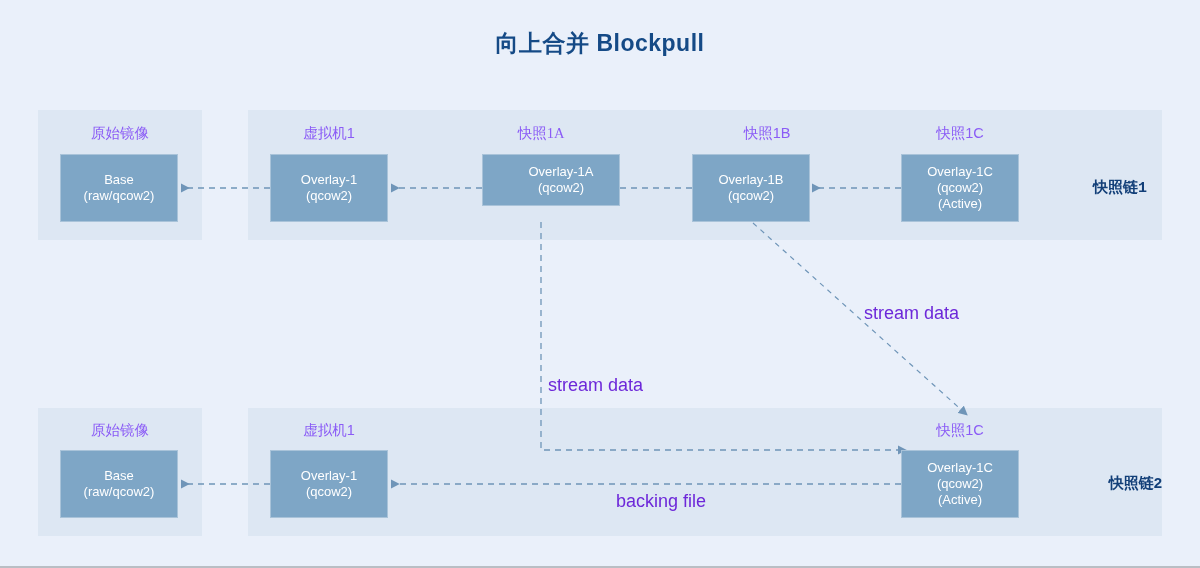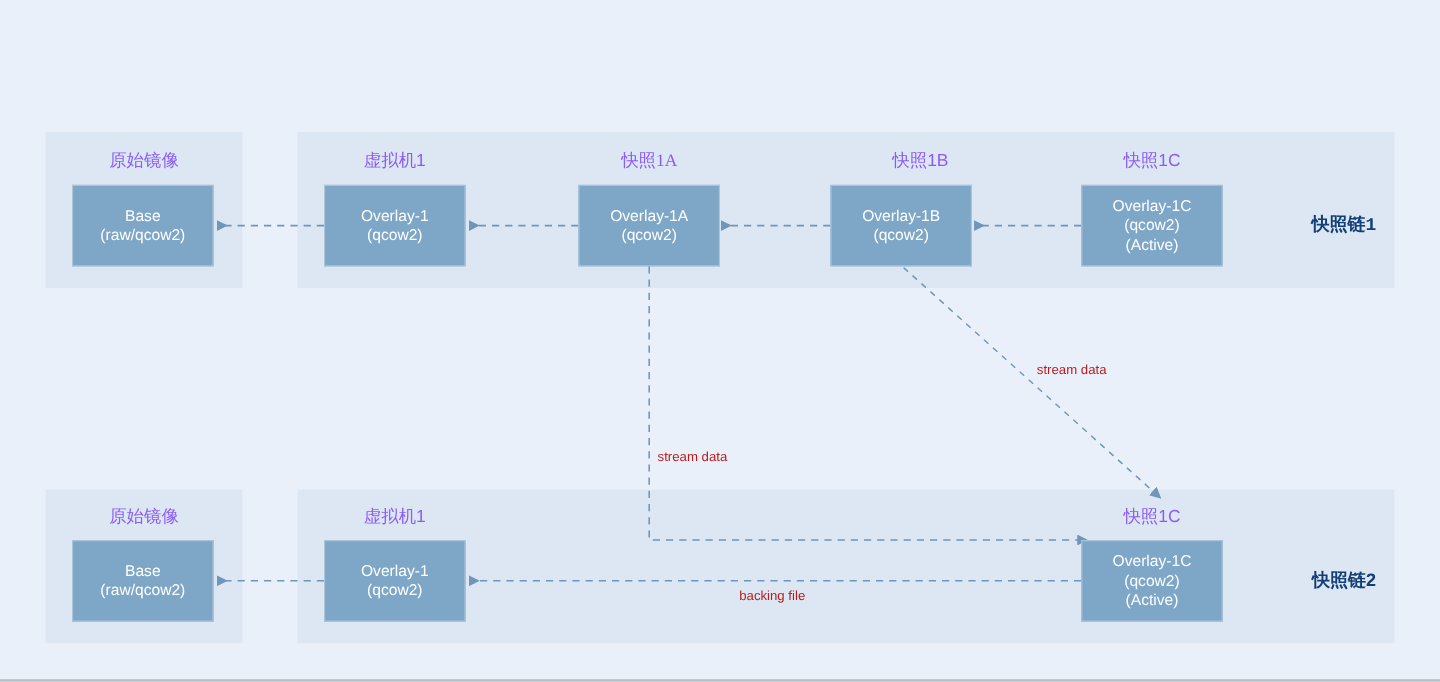--- a/index.html
+++ b/index.html
@@ -45,31 +45,32 @@
     display:flex;flex-direction:column;
     align-items:center;justify-content:center;
     font-size:13px;line-height:16px;
     text-align:center;
     box-shadow:0 0 0 1px #a9c3d9 inset;
   }
   .node span{display:block;}
 
   .edgelabel{
     position:absolute;
-    font-size:11px;color:#b91c1c;
+    font-size:18px;color:#6d28d9;
     white-space:nowrap;
   }
 
   svg.wires{position:absolute;left:0;top:0;width:1200px;height:568px;pointer-events:none;}
 </style>
 </head>
 <body>
 
 <div id="stage">
 
+  <div class="title">向上合并 Blockpull</div>
 
   <div class="panel" style="left:38px;top:110px;width:164px;height:130px;"></div>
   <div class="panel" style="left:248px;top:110px;width:914px;height:130px;"></div>
 
   <div class="panel" style="left:38px;top:408px;width:164px;height:128px;"></div>
   <div class="panel" style="left:248px;top:408px;width:914px;height:128px;"></div>
 
   <svg class="wires" viewBox="0 0 1200 568">
     <defs>
       <marker id="arrL" markerWidth="7" markerHeight="7" refX="6" refY="3.5" orient="auto">
@@ -103,21 +104,21 @@
   <div class="grouplabel" style="left:901px;top:124px;width:118px;">快照1C</div>
 
   <div class="node" style="left:60px;top:154px;width:118px;height:68px;">
     <span>Base</span>
     <span>(raw/qcow2)</span>
   </div>
   <div class="node" style="left:270px;top:154px;width:118px;height:68px;">
     <span>Overlay-1</span>
     <span>(qcow2)</span>
   </div>
-  <div class="node" style="left:482px;top:154px;width:118px;height:68px;">
+  <div class="node" style="left:482px;top:154px;width:118px;height:52px;padding-left:20px;">
     <span>Overlay-1A</span>
     <span>(qcow2)</span>
   </div>
   <div class="node" style="left:692px;top:154px;width:118px;height:68px;">
     <span>Overlay-1B</span>
     <span>(qcow2)</span>
   </div>
   <div class="node" style="left:901px;top:154px;width:118px;height:68px;">
     <span>Overlay-1C</span>
     <span>(qcow2)</span>
@@ -137,19 +138,19 @@
   <div class="node" style="left:270px;top:450px;width:118px;height:68px;">
     <span>Overlay-1</span>
     <span>(qcow2)</span>
   </div>
   <div class="node" style="left:901px;top:450px;width:118px;height:68px;">
     <span>Overlay-1C</span>
     <span>(qcow2)</span>
     <span>(Active)</span>
   </div>
 
-  <div class="chainlabel" style="left:1078px;top:474px;width:84px;text-align:center;">快照链2</div>
+  <div class="chainlabel" style="left:1078px;top:474px;width:84px;text-align:right;">快照链2</div>
 
   <div class="edgelabel" style="left:864px;top:303px;">stream data</div>
   <div class="edgelabel" style="left:548px;top:375px;">stream data</div>
   <div class="edgelabel" style="left:616px;top:491px;">backing file</div>
 
 </div>
 
 </body></html>

